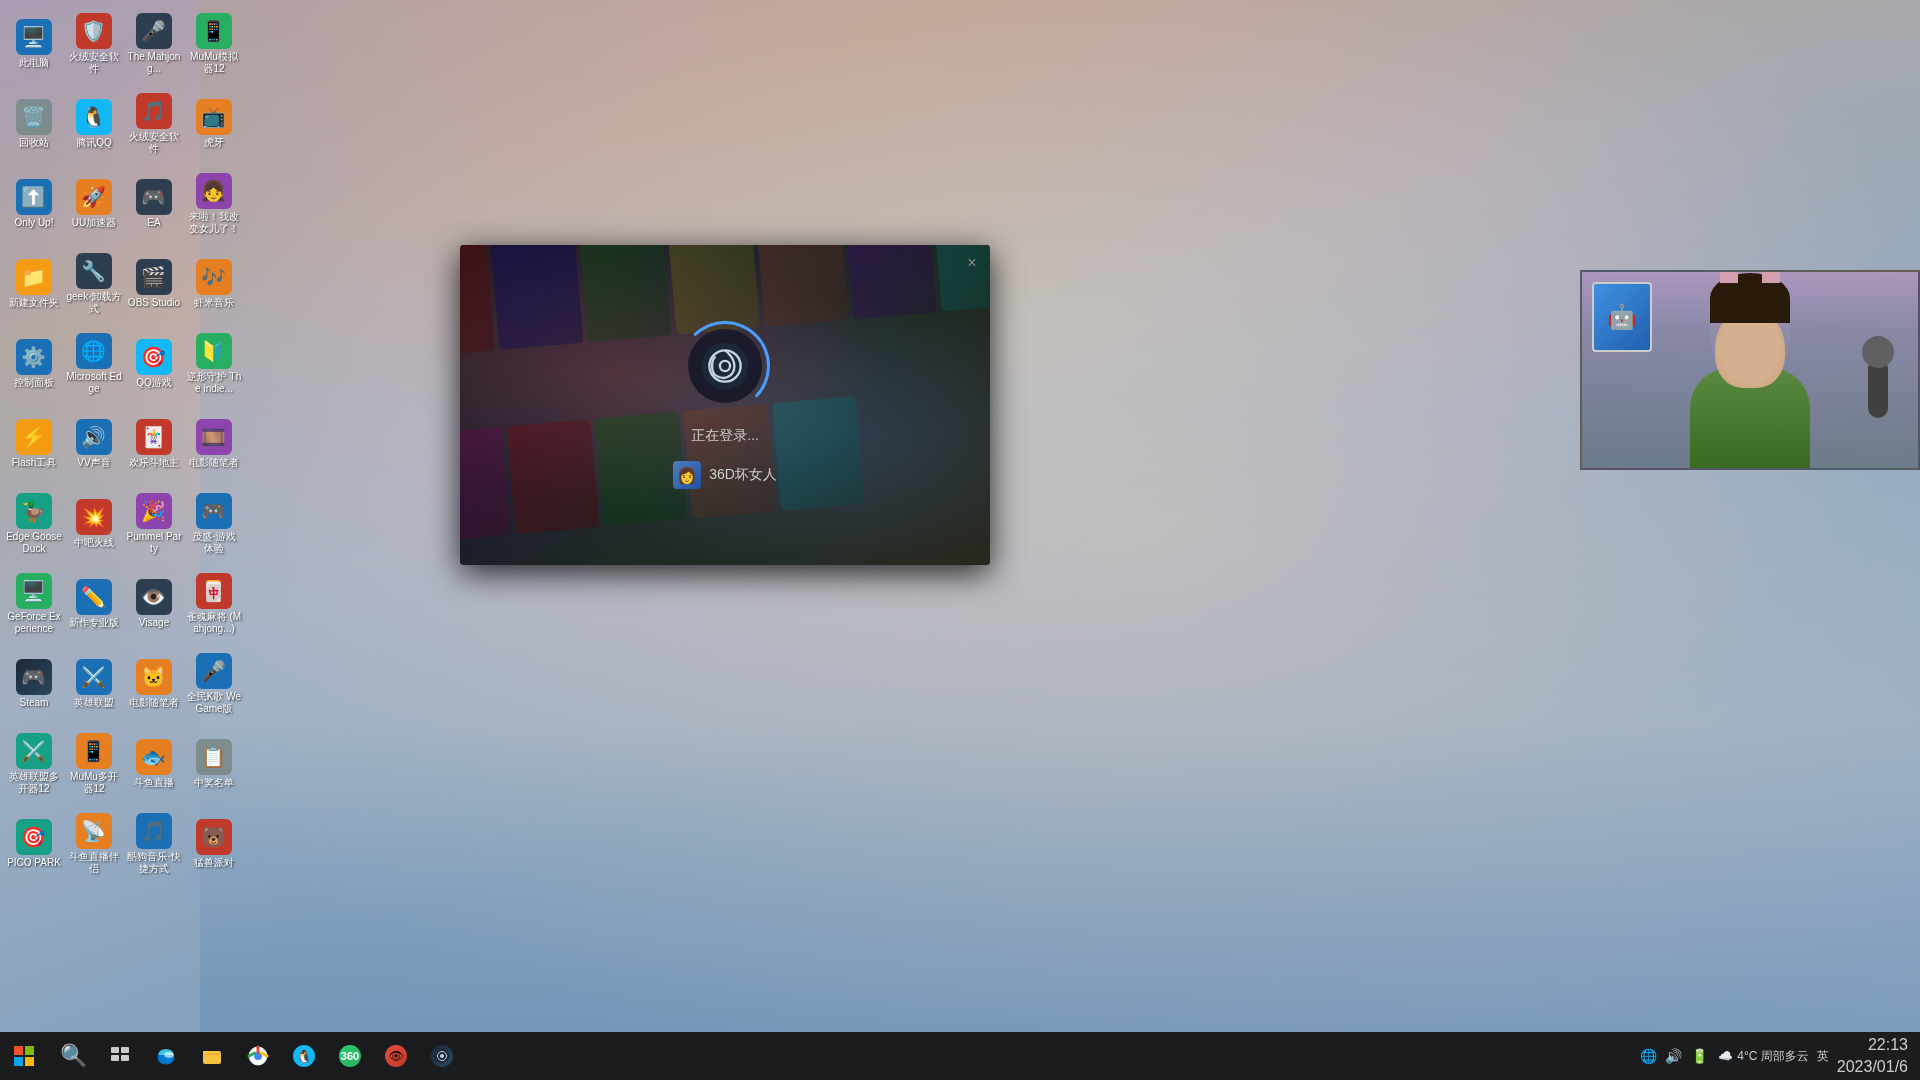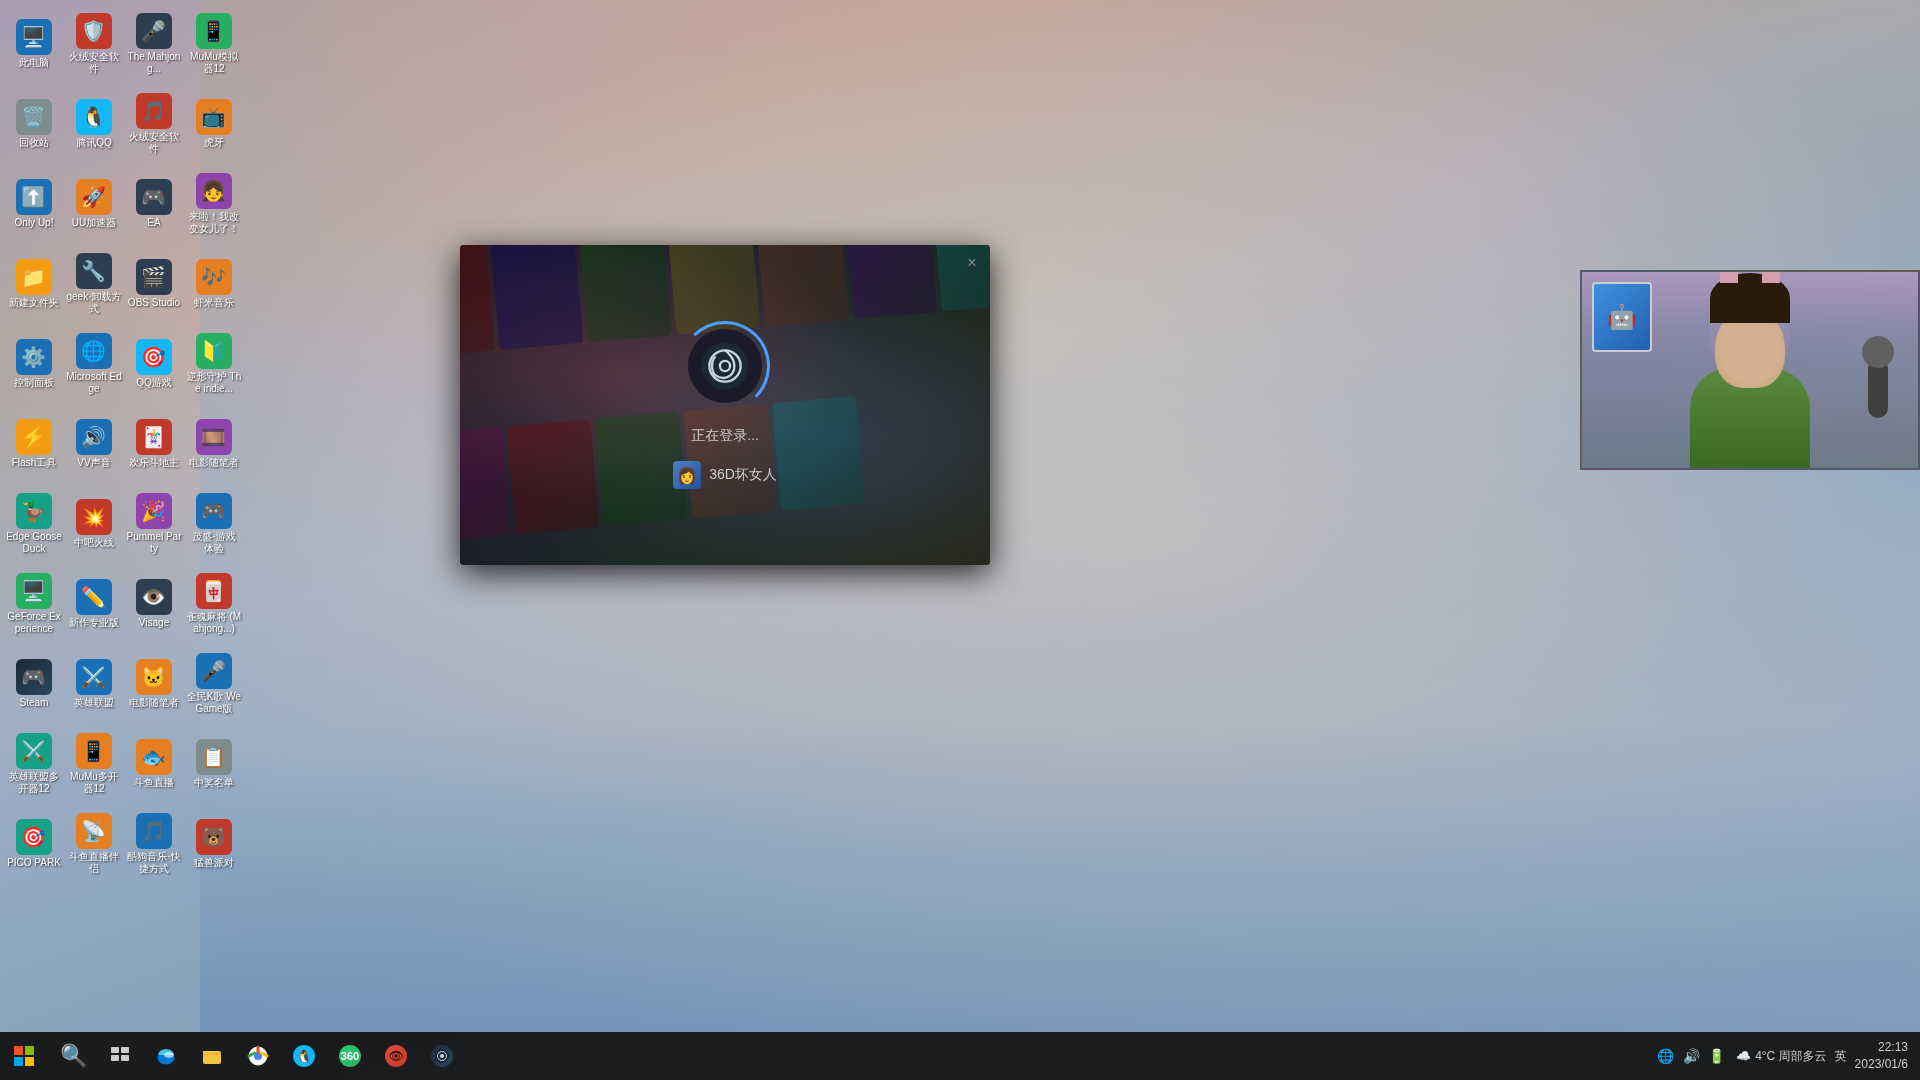--- a/index.html
+++ b/index.html
@@ -305,21 +305,21 @@
       display: flex;
       align-items: center;
       gap: 4px;
       color: #ccc;
       font-size: 12px;
     }
 
     #tray-clock {
       text-align: right;
       color: #ccc;
-      font-size: 12px;
+      font-size: 16px;
       line-height: 1.4;
       cursor: pointer;
     }
 
     #tray-lang {
       color: #ccc;
       font-size: 12px;
       cursor: pointer;
     }
 

